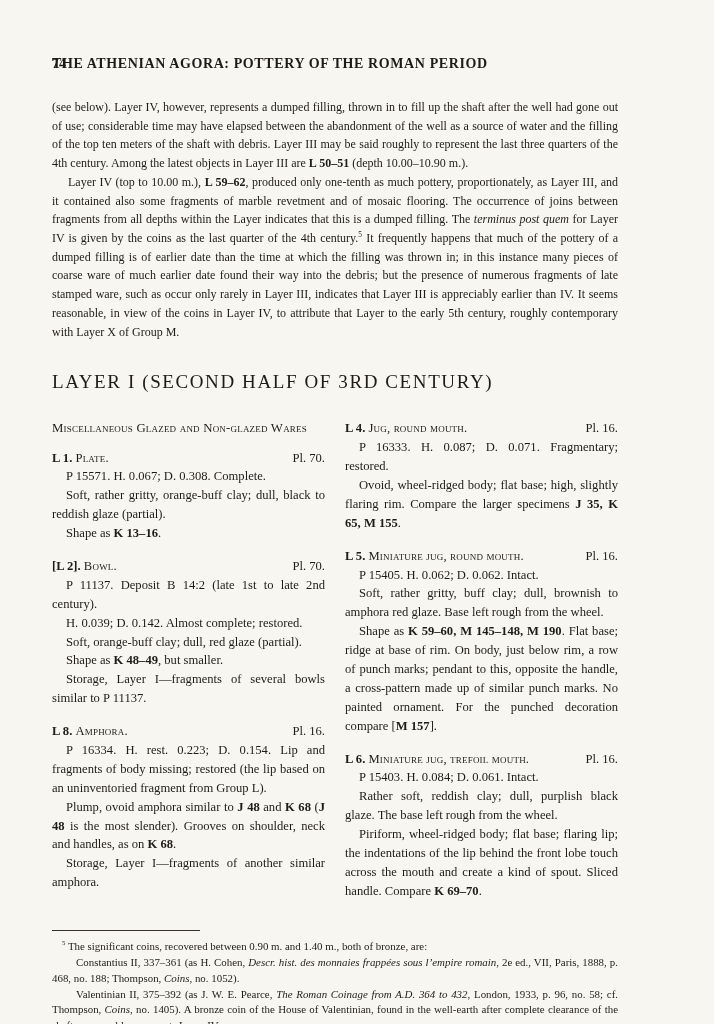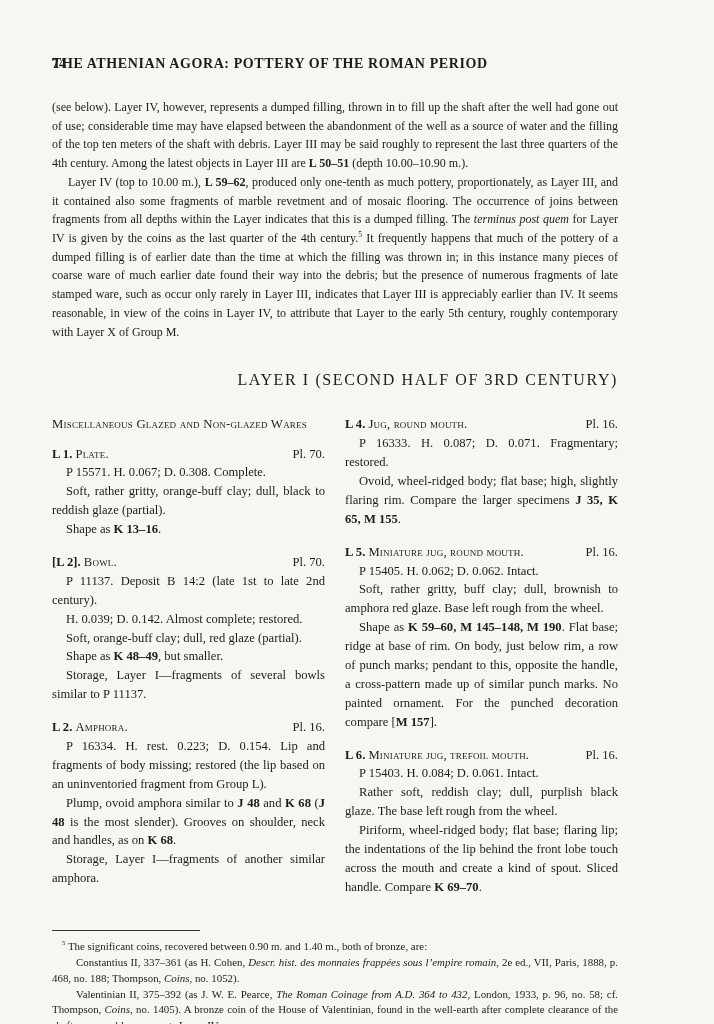--- a/index.html
+++ b/index.html
@@ -23,21 +23,21 @@
     display: block; text-align: left; font-weight: bold;
     font-size: 14px; letter-spacing: 0.6px;
   }
   
   .intro p {
     margin: 0; font-size: 12px; line-height: 1.56; text-align: justify;
   }
   .indent { text-indent: 16px; }
   
   .section-heading {
-    text-align: right; font-weight: normal; font-size: 16px;
+    text-align: left; font-weight: normal; font-size: 19px;
     letter-spacing: 1.6px; margin: 30px 0 26px 0;
   }
   
   .columns { display: flex; gap: 20px; }
   .col { width: 295px; font-size: 12.6px; line-height: 1.5; text-align: justify; }
   .subheading {
     font-variant: small-caps; font-weight: normal; font-size: 12.8px;
     margin: 0 0 10px 0; letter-spacing: 0.2px;
   }
   .entry { margin-bottom: 14px; }
@@ -93,21 +93,21 @@
         </div>
         <p>P 11137. Deposit B 14:2 (late 1st to late 2nd century).</p>
         <p>H. 0.039; D. 0.142. Almost complete; restored.</p>
         <p>Soft, orange-buff clay; dull, red glaze (partial).</p>
         <p>Shape as <b>K 48–49</b>, but smaller.</p>
         <p>Storage, Layer I—fragments of several bowls similar to P 11137.</p>
       </article>
 
       <article class="entry">
         <div class="entry-head">
-          <span><span class="entry-num">L 2.</span> <span class="entry-title">Amphora.</span></span>
+          <span><span class="entry-num">L 8.</span> <span class="entry-title">Amphora.</span></span>
           <span class="plate">Pl. 16.</span>
         </div>
         <p>P 16334. H. rest. 0.223; D. 0.154. Lip and fragments of body missing; restored (the lip based on an uninventoried fragment from Group L).</p>
         <p>Plump, ovoid amphora similar to <b>J 48</b> and <b>K 68</b> (<b>J 48</b> is the most slender). Grooves on shoulder, neck and handles, as on <b>K 68</b>.</p>
         <p>Storage, Layer I—fragments of another similar amphora.</p>
       </article>
     </div>
 
     <div class="col">
 

